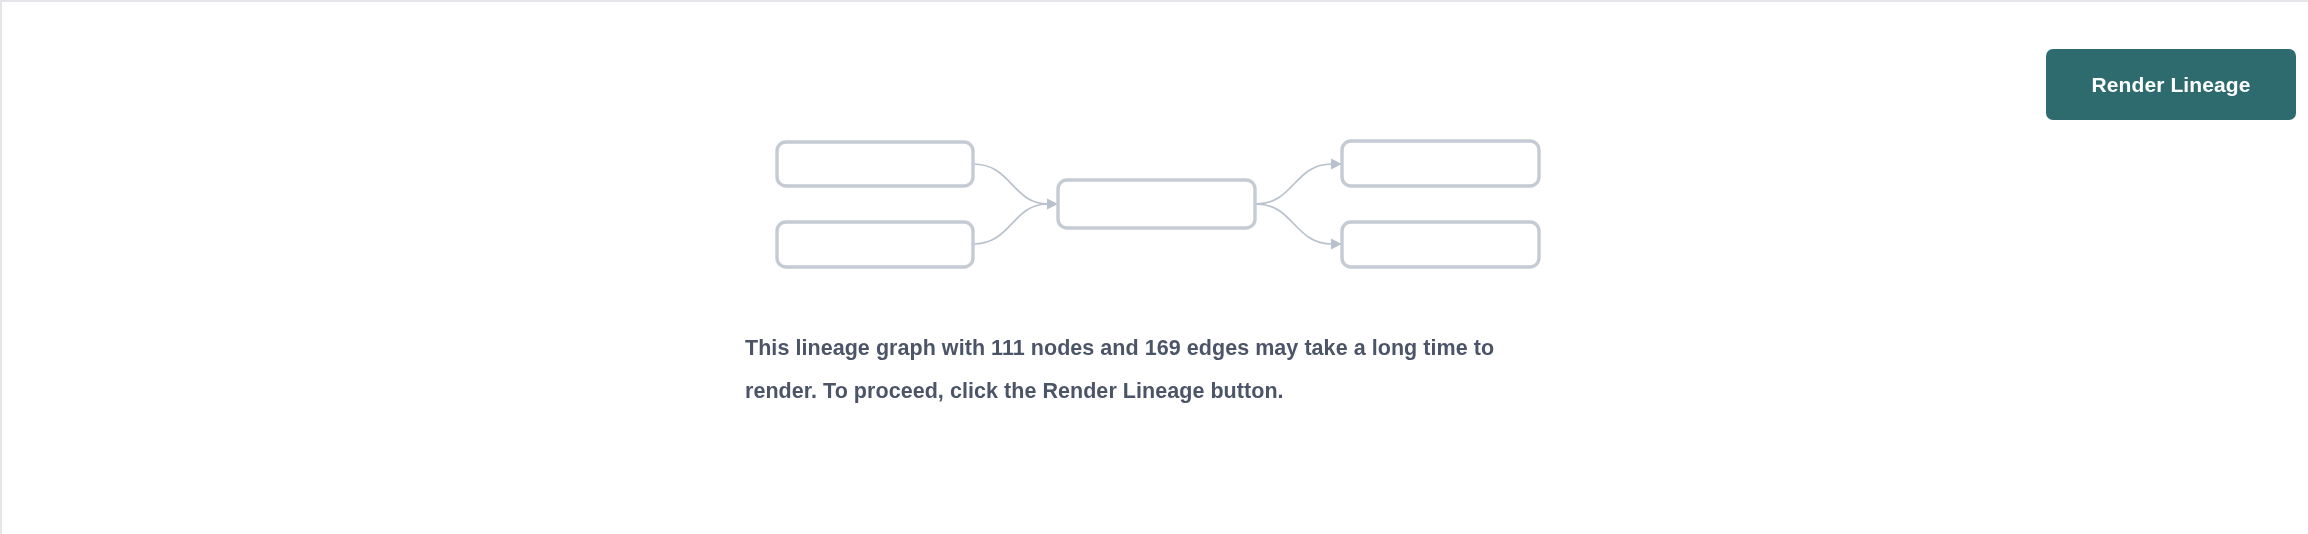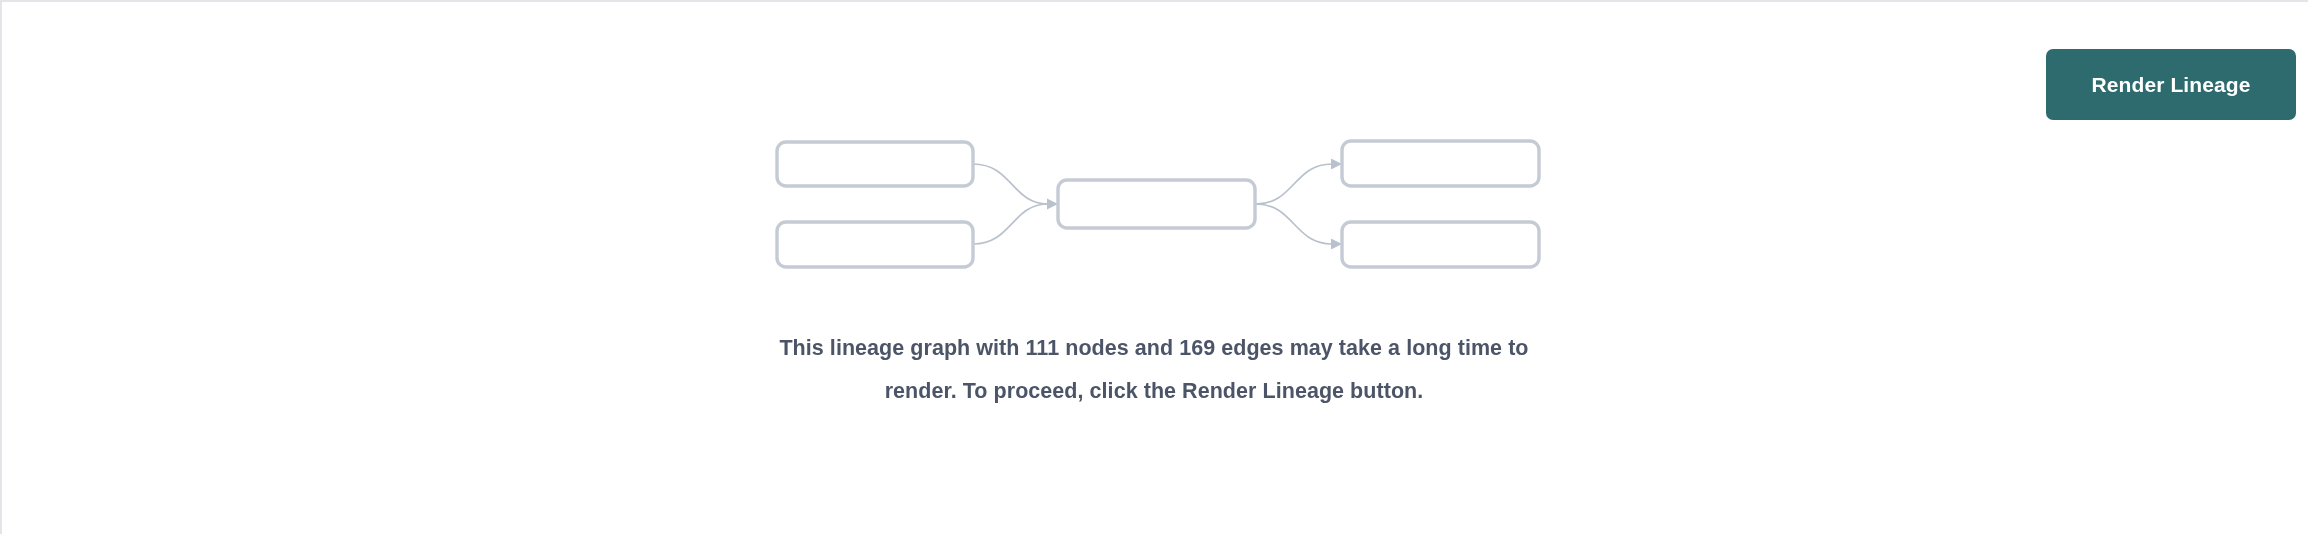--- a/index.html
+++ b/index.html
@@ -68,21 +68,21 @@
   #lineage-placeholder .edge-arrow {
     fill: #b9c2cc;
   }
 
   
   #lineage-warning-message {
     position: absolute;
     left: 743px;
     top: 325px;
     width: 818px;
-    text-align: center;
+    text-align: left;
     font-family: "Liberation Sans", sans-serif;
     font-size: 21.5px;
     font-weight: bold;
     line-height: 43px;
     color: #4c5568;
     letter-spacing: 0.05px;
   }
 </style>
 </head>
 <body>

